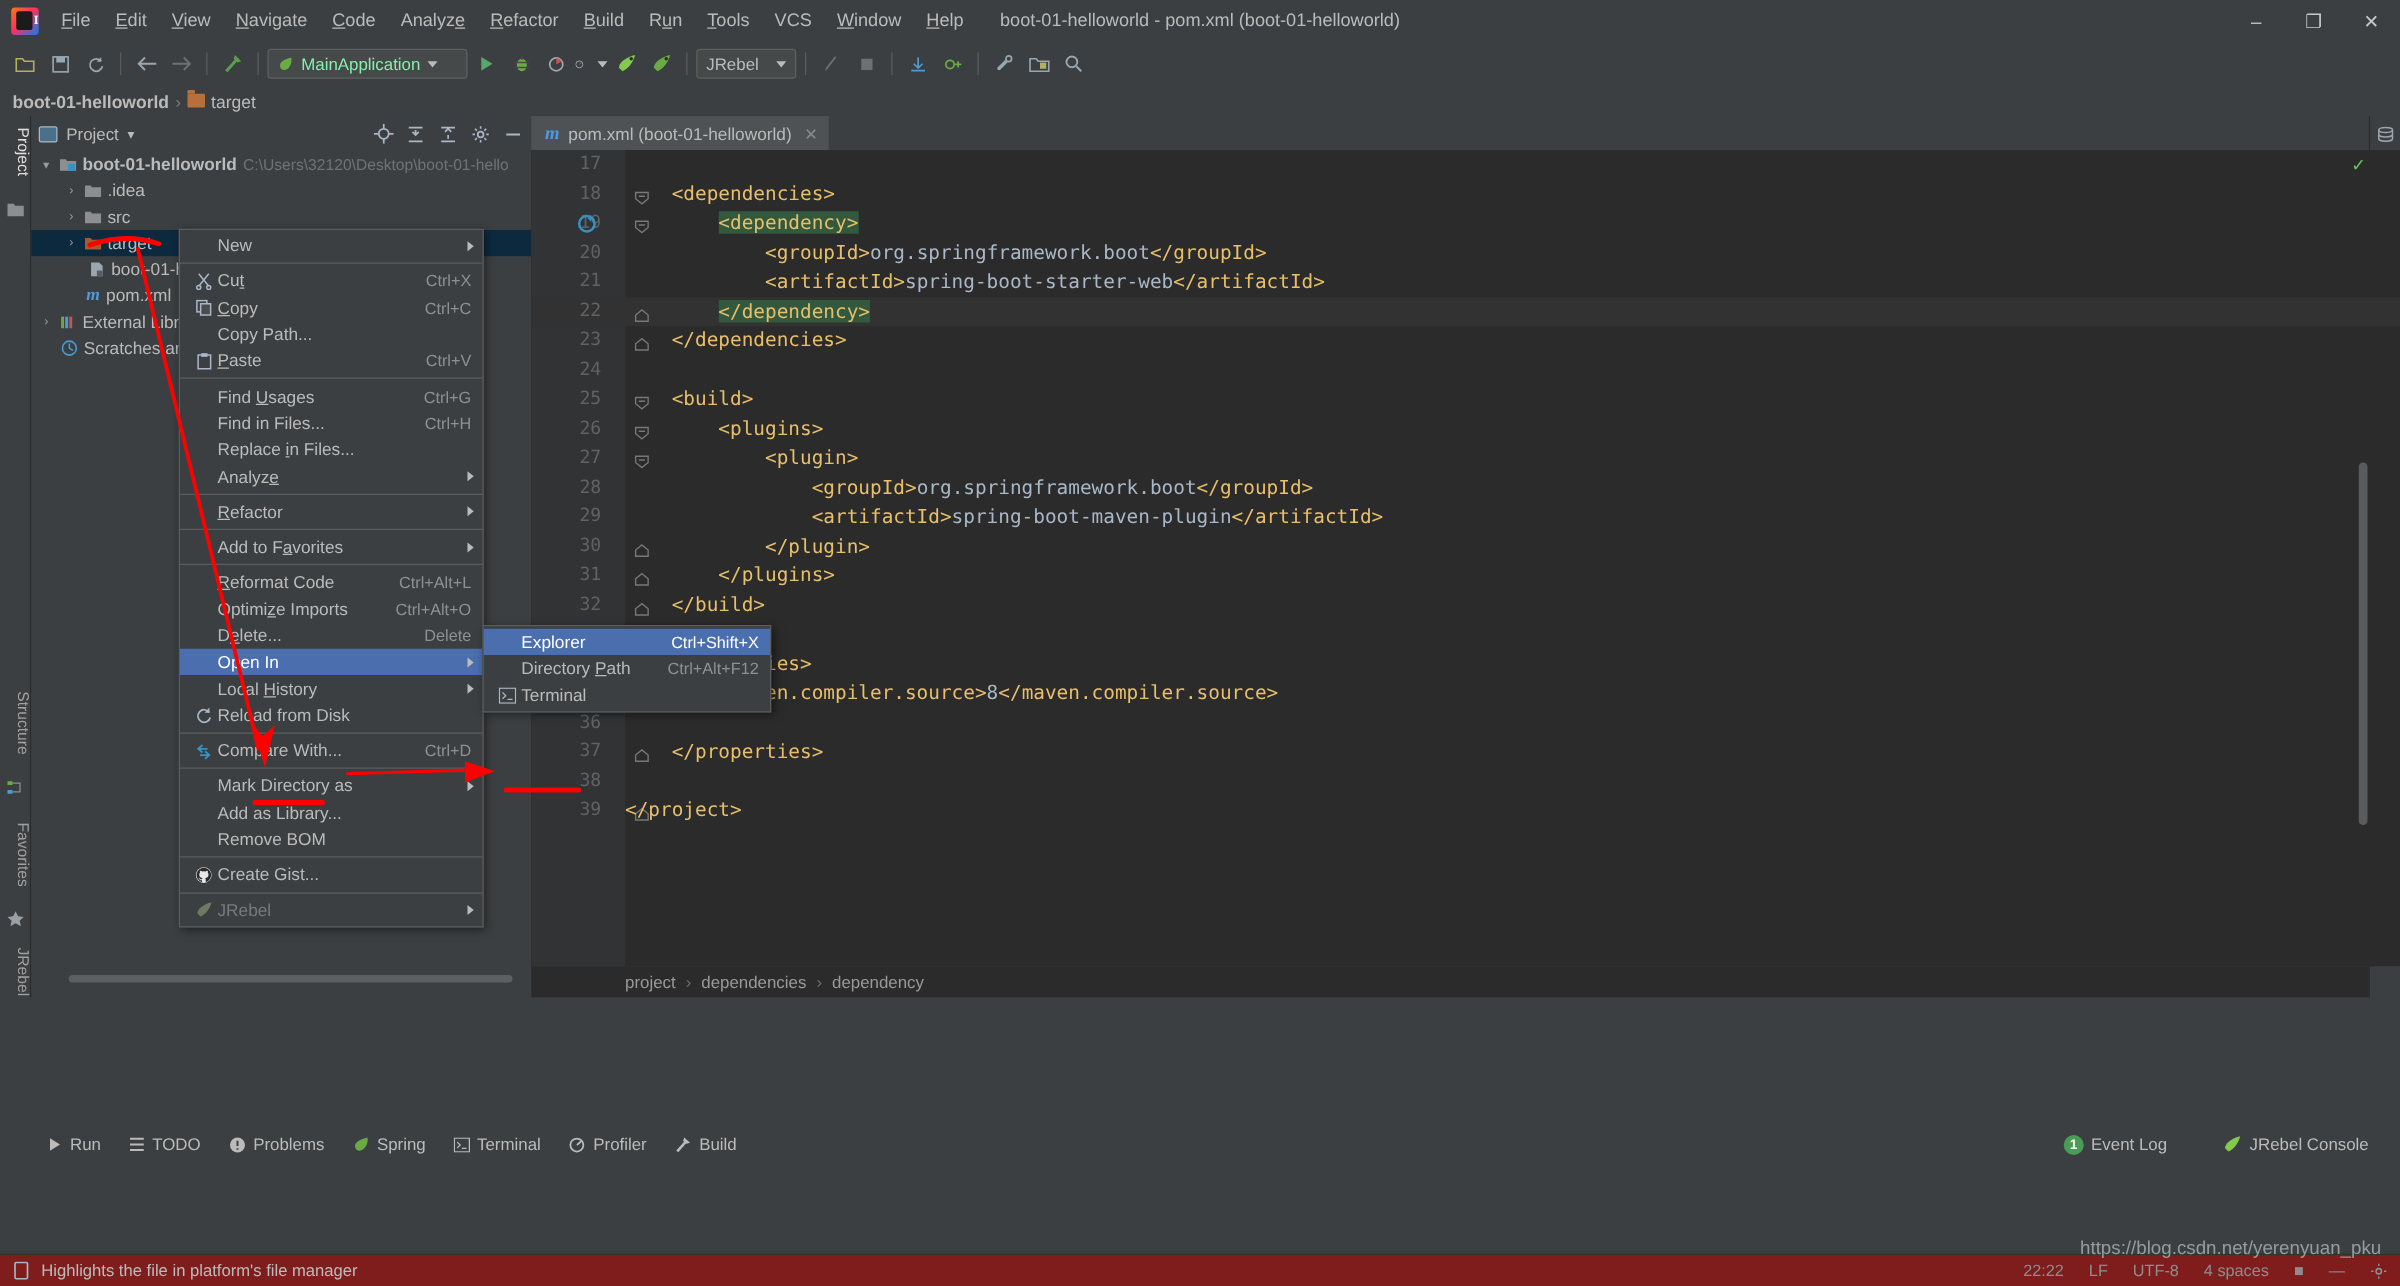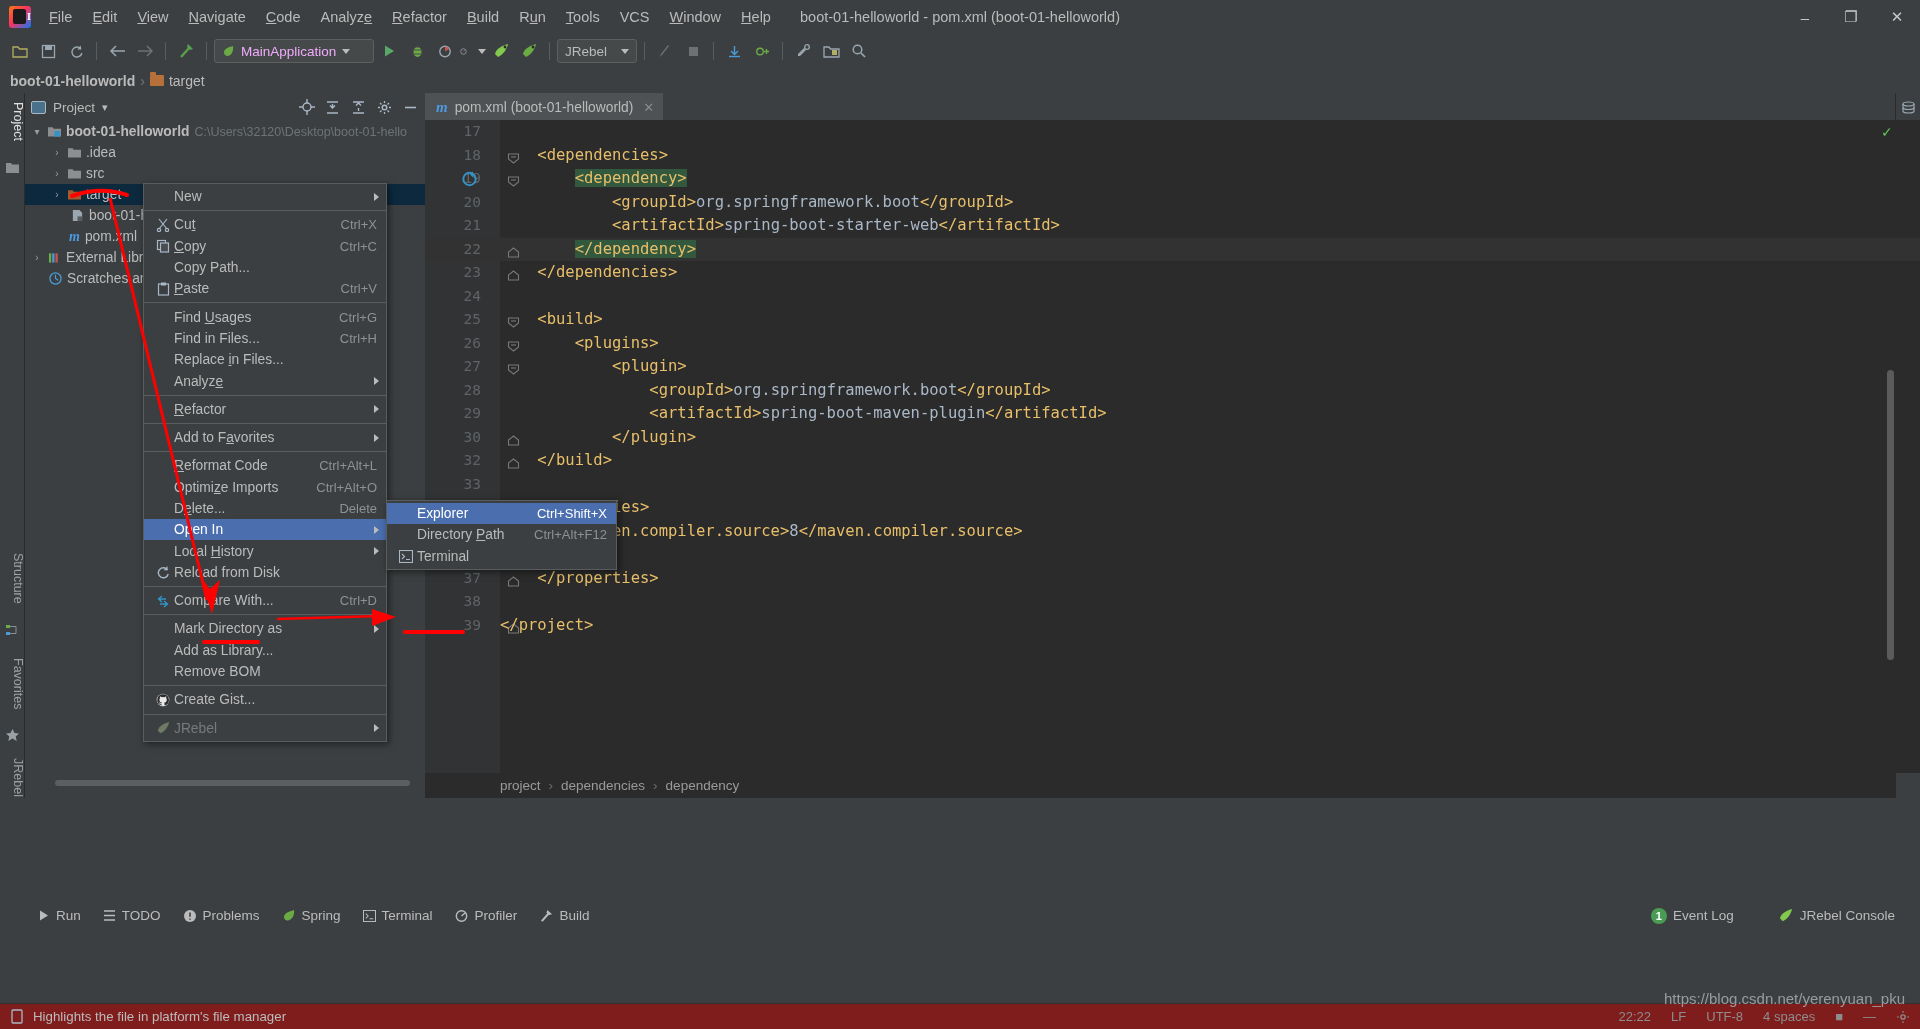--- a/index.html
+++ b/index.html
@@ -51,21 +51,21 @@
   .toolbar {
     position: absolute; left: 0; top: 34px; width: 1920px; height: 34px;
     background: #3c3f41; display: flex; align-items: center; gap: 2px; padding-left: 7px;
   }
   .tb-ico { width: 26px; height: 26px; display:flex; align-items:center; justify-content:center;
             color:#a9b7c6; font-size: 14px; position: relative; }
   .tb-sep { width: 1px; height: 18px; background: #5a5d5e; margin: 0 5px; }
   .runcfg {
     display: flex; align-items: center; height: 24px; min-width: 160px;
     background: #45494a; border: 1px solid #5e6060; border-radius: 3px;
-    padding: 0 7px; gap: 6px; color: #f0abfc; font-size: 13.5px;
+    padding: 0 7px; gap: 6px; color: #86efac; font-size: 13.5px;
   }
   .jrebel-combo {
     display: flex; align-items: center; height: 24px; min-width: 80px;
     background: #45494a; border: 1px solid #5e6060; border-radius: 3px;
     padding: 0 7px; gap: 10px; color: #bbbbbb; font-size: 13.5px;
   }
   .caret { width:0;height:0;border-left:4px solid transparent;border-right:4px solid transparent;
            border-top:5px solid #bbbbbb; }
 
   
@@ -571,20 +571,23 @@
             </svg></span><span class="ctext">        <span class="tag">&lt;plugins&gt;</span></span></div>
         <div class="cline"><span class="lnum">27</span><span class="fold-mark"><svg width="13" height="13" viewBox="0 0 13 13">
               <path d="M1.5 2h10v5l-5 4-5-4z" fill="none" stroke="#787878" stroke-width="1.1"></path>
               <path d="M4 5h5" stroke="#787878" stroke-width="1.1"></path>
             </svg></span><span class="ctext">            <span class="tag">&lt;plugin&gt;</span></span></div>
         <div class="cline"><span class="lnum">28</span><span class="ctext">                <span class="tag">&lt;groupId&gt;</span>org.springframework.boot<span class="tag">&lt;/groupId&gt;</span></span></div>
         <div class="cline"><span class="lnum">29</span><span class="ctext">                <span class="tag">&lt;artifactId&gt;</span>spring-boot-maven-plugin<span class="tag">&lt;/artifactId&gt;</span></span></div>
         <div class="cline"><span class="lnum">30</span><span class="fold-mark"><svg width="13" height="13" viewBox="0 0 13 13">
               <path d="M1.5 11h10V6l-5-4-5 4z" fill="none" stroke="#787878" stroke-width="1.1"></path>
             </svg></span><span class="ctext">            <span class="tag">&lt;/plugin&gt;</span></span></div>
+        <div class="cline"><span class="lnum">31</span><span class="fold-mark"><svg width="13" height="13" viewBox="0 0 13 13">
+              <path d="M1.5 11h10V6l-5-4-5 4z" fill="none" stroke="#787878" stroke-width="1.1"></path>
+            </svg></span><span class="ctext">        <span class="tag">&lt;/plugins&gt;</span></span></div>
         <div class="cline"><span class="lnum">32</span><span class="fold-mark"><svg width="13" height="13" viewBox="0 0 13 13">
               <path d="M1.5 11h10V6l-5-4-5 4z" fill="none" stroke="#787878" stroke-width="1.1"></path>
             </svg></span><span class="ctext">    <span class="tag">&lt;/build&gt;</span></span></div>
         <div class="cline"><span class="lnum">33</span><span class="ctext"></span></div>
         <div class="cline"><span class="lnum">34</span><span class="fold-mark"><svg width="13" height="13" viewBox="0 0 13 13">
               <path d="M1.5 2h10v5l-5 4-5-4z" fill="none" stroke="#787878" stroke-width="1.1"></path>
               <path d="M4 5h5" stroke="#787878" stroke-width="1.1"></path>
             </svg></span><span class="ctext">    <span class="tag">&lt;properties&gt;</span></span></div>
         <div class="cline"><span class="lnum">35</span><span class="ctext">        <span class="tag">&lt;maven.compiler.source&gt;</span>8<span class="tag">&lt;/maven.compiler.source&gt;</span></span></div>
         <div class="cline"><span class="lnum">36</span></div>

